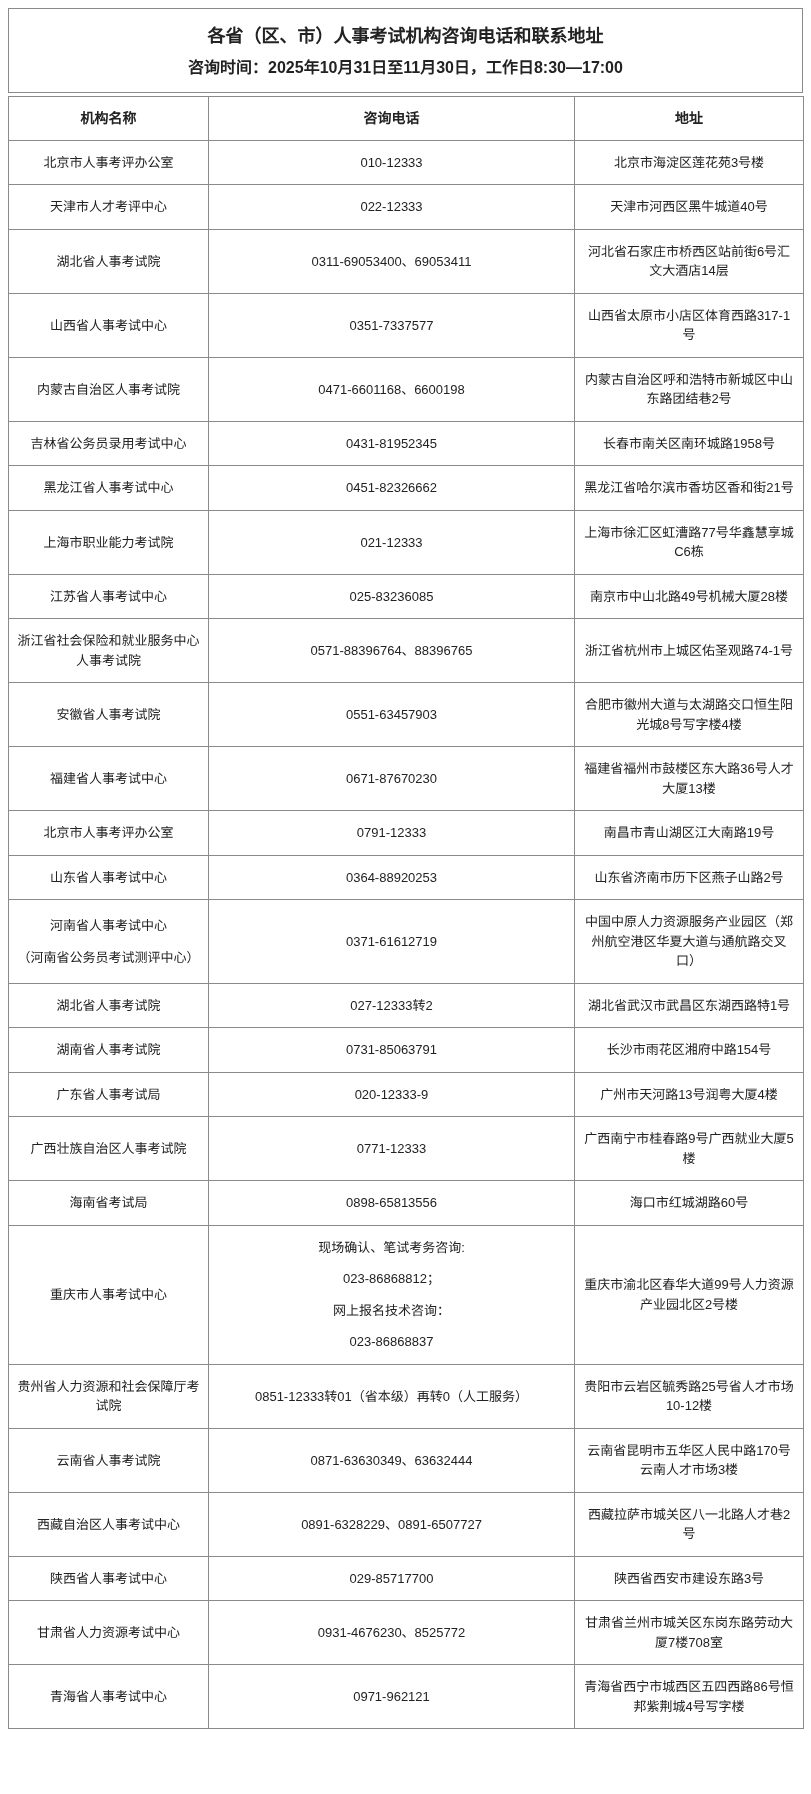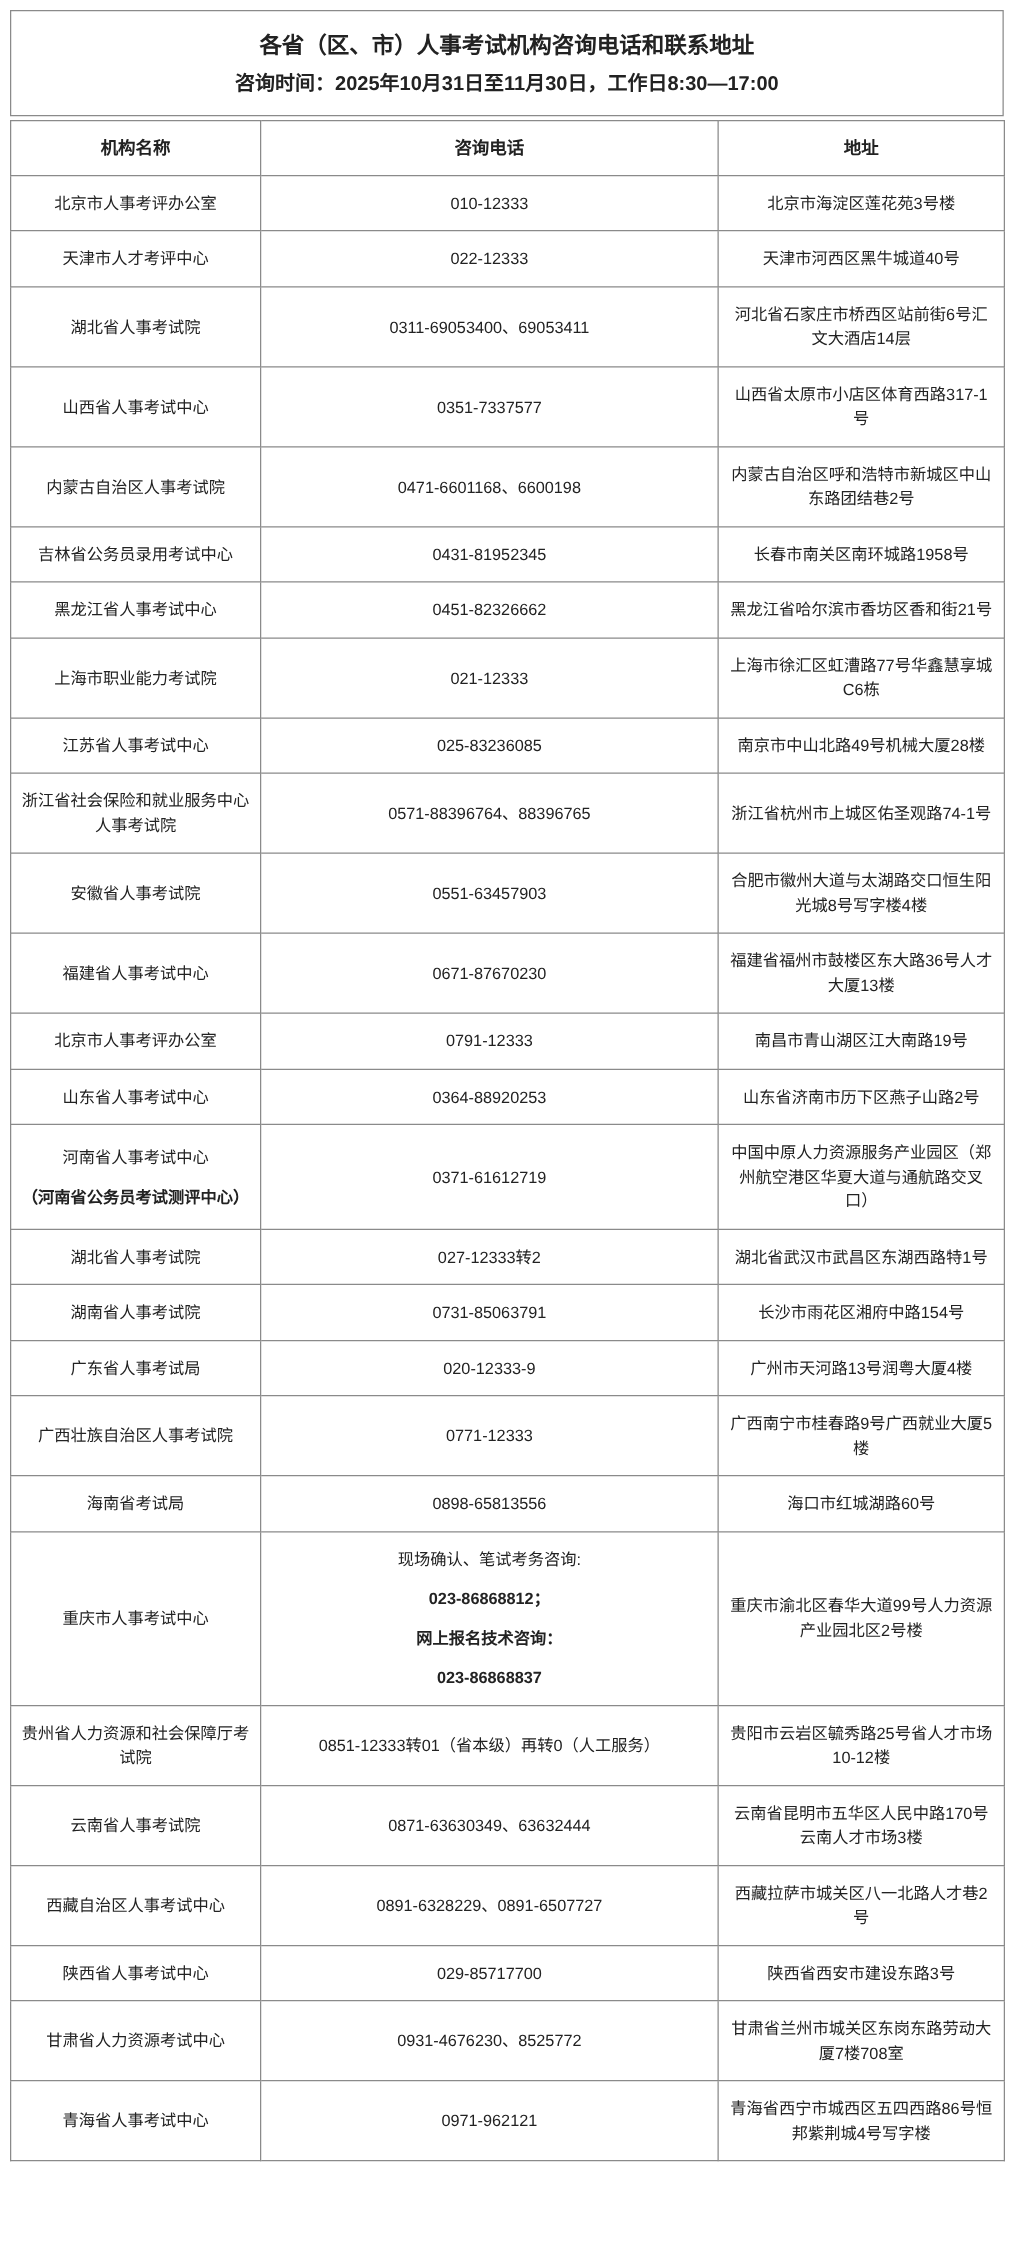--- a/index.html
+++ b/index.html
@@ -55,21 +55,21 @@
     font-size: 13px;
     line-height: 1.5;
     word-break: break-word;
   }
   th {
     font-size: 14px;
     font-weight: bold;
     padding: 11px 6px;
     background: #ffffff;
   }
-  .para + .para { margin-top: 12px; font-weight: bold; }
+  .para + .para { margin-top: 12px; }
 </style>
 </head>
 <body>
 
 <div class="page">
 
   <div class="title-box">
     <div class="title">各省（区、市）人事考试机构咨询电话和联系地址</div>
     <div class="subtitle">咨询时间：2025年10月31日至11月30日，工作日8:30—17:00</div>
   </div>

